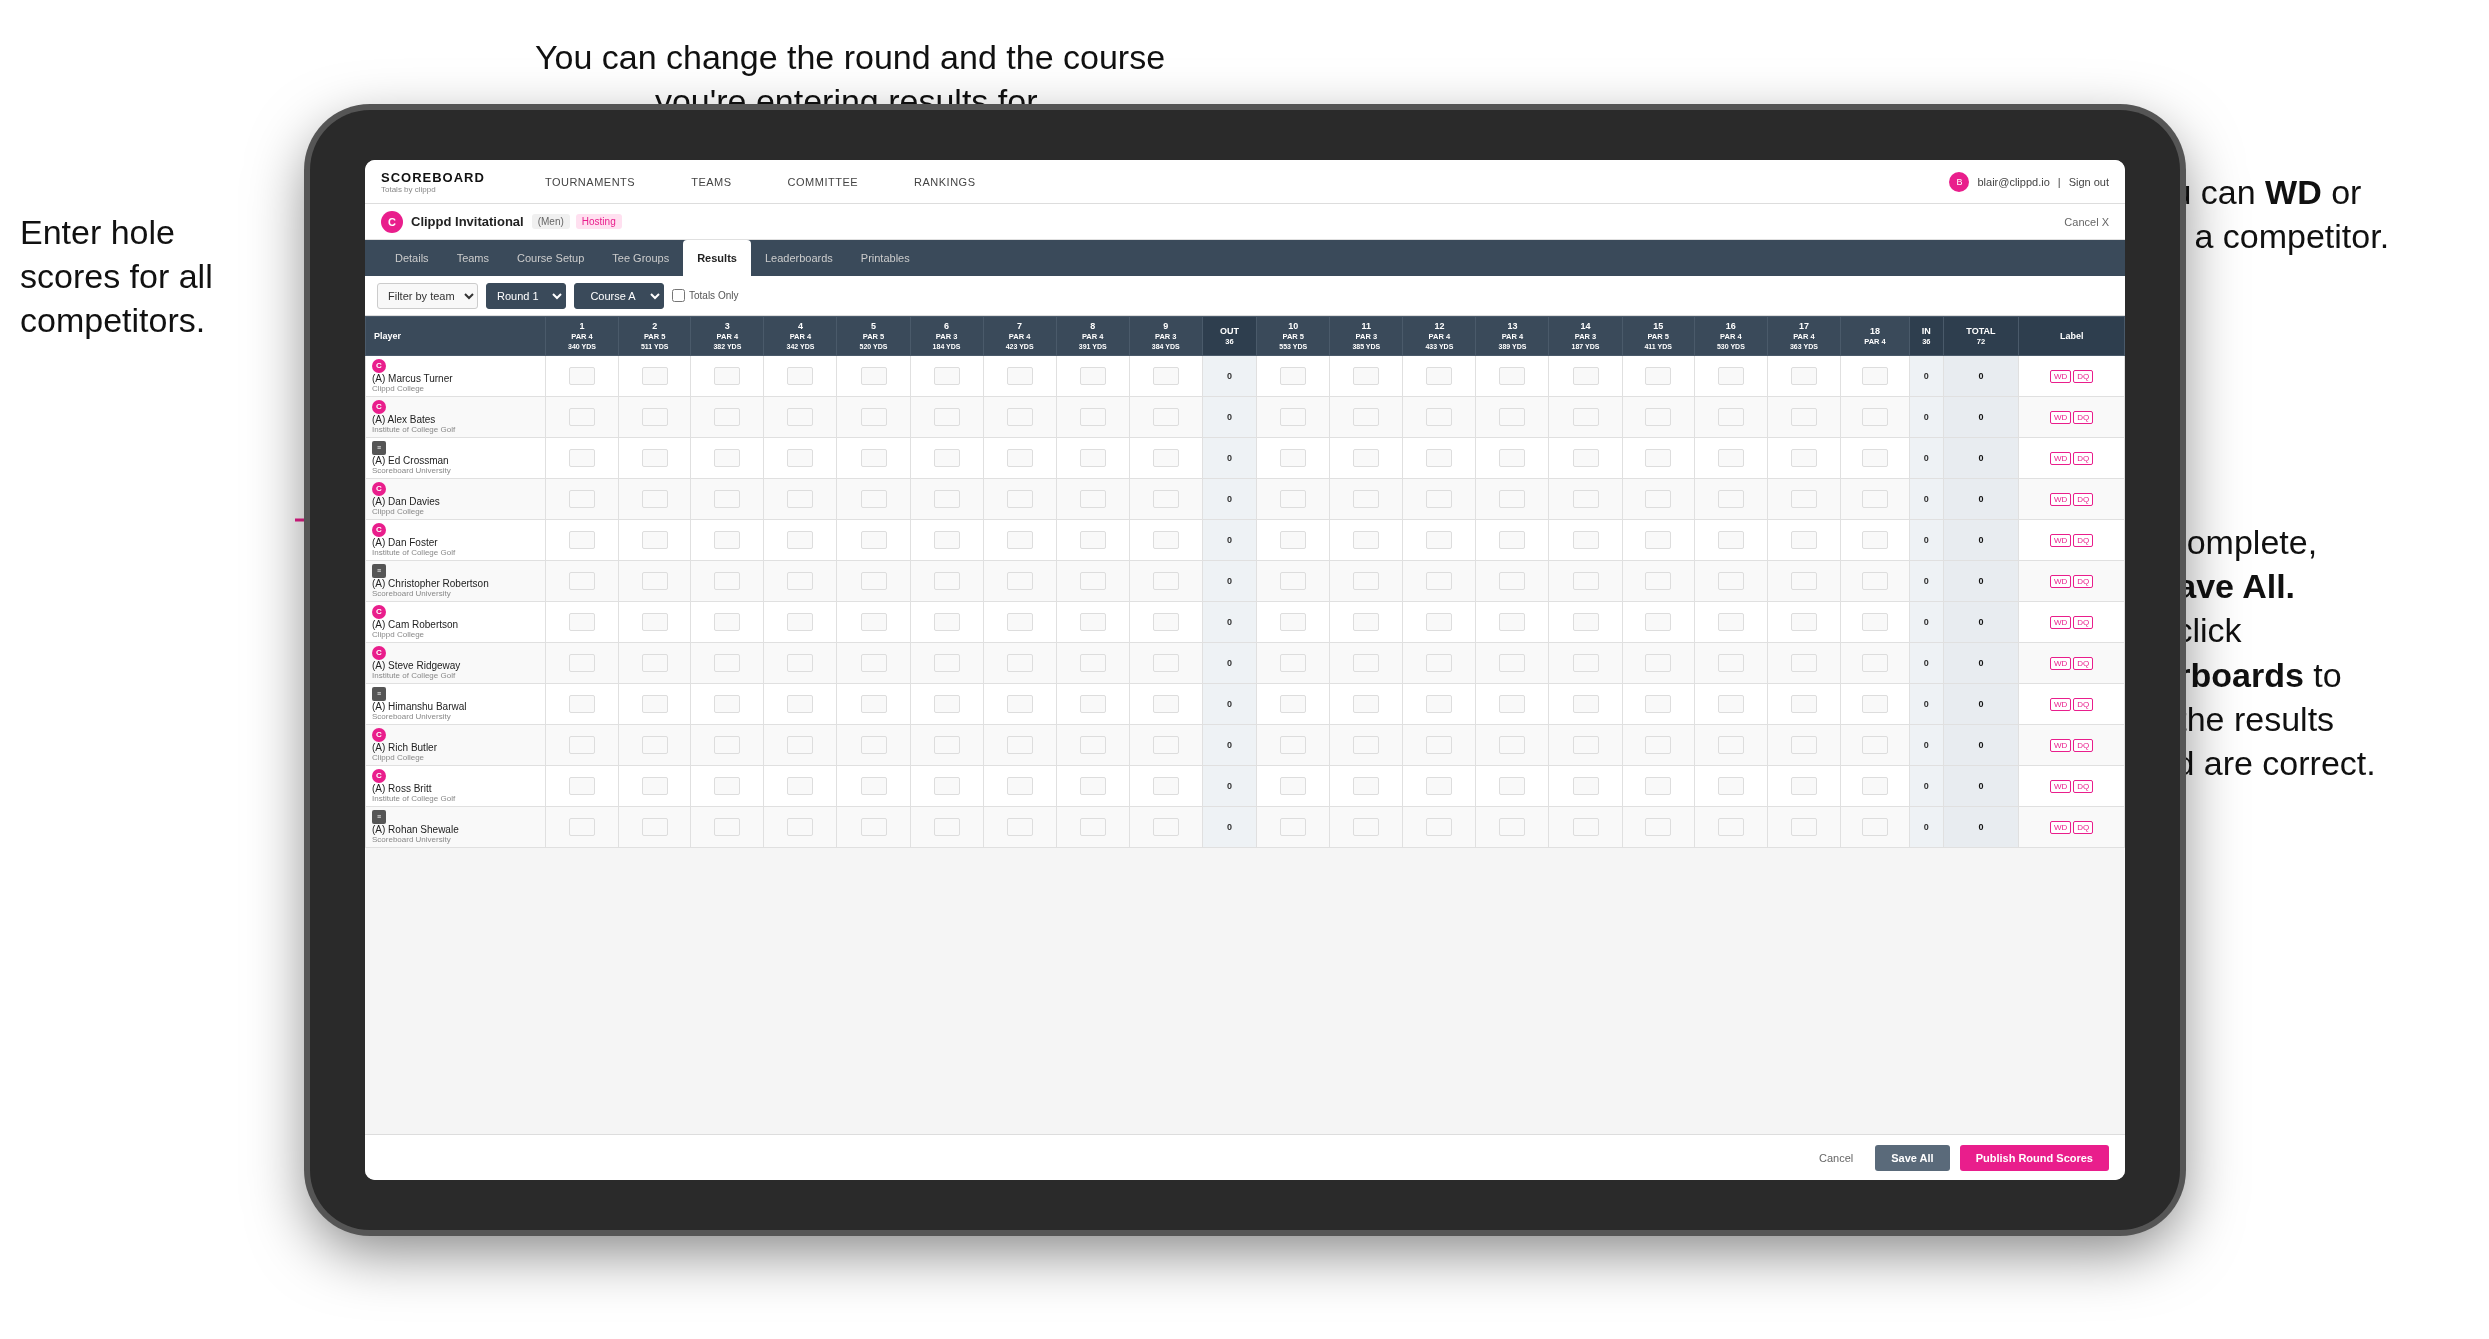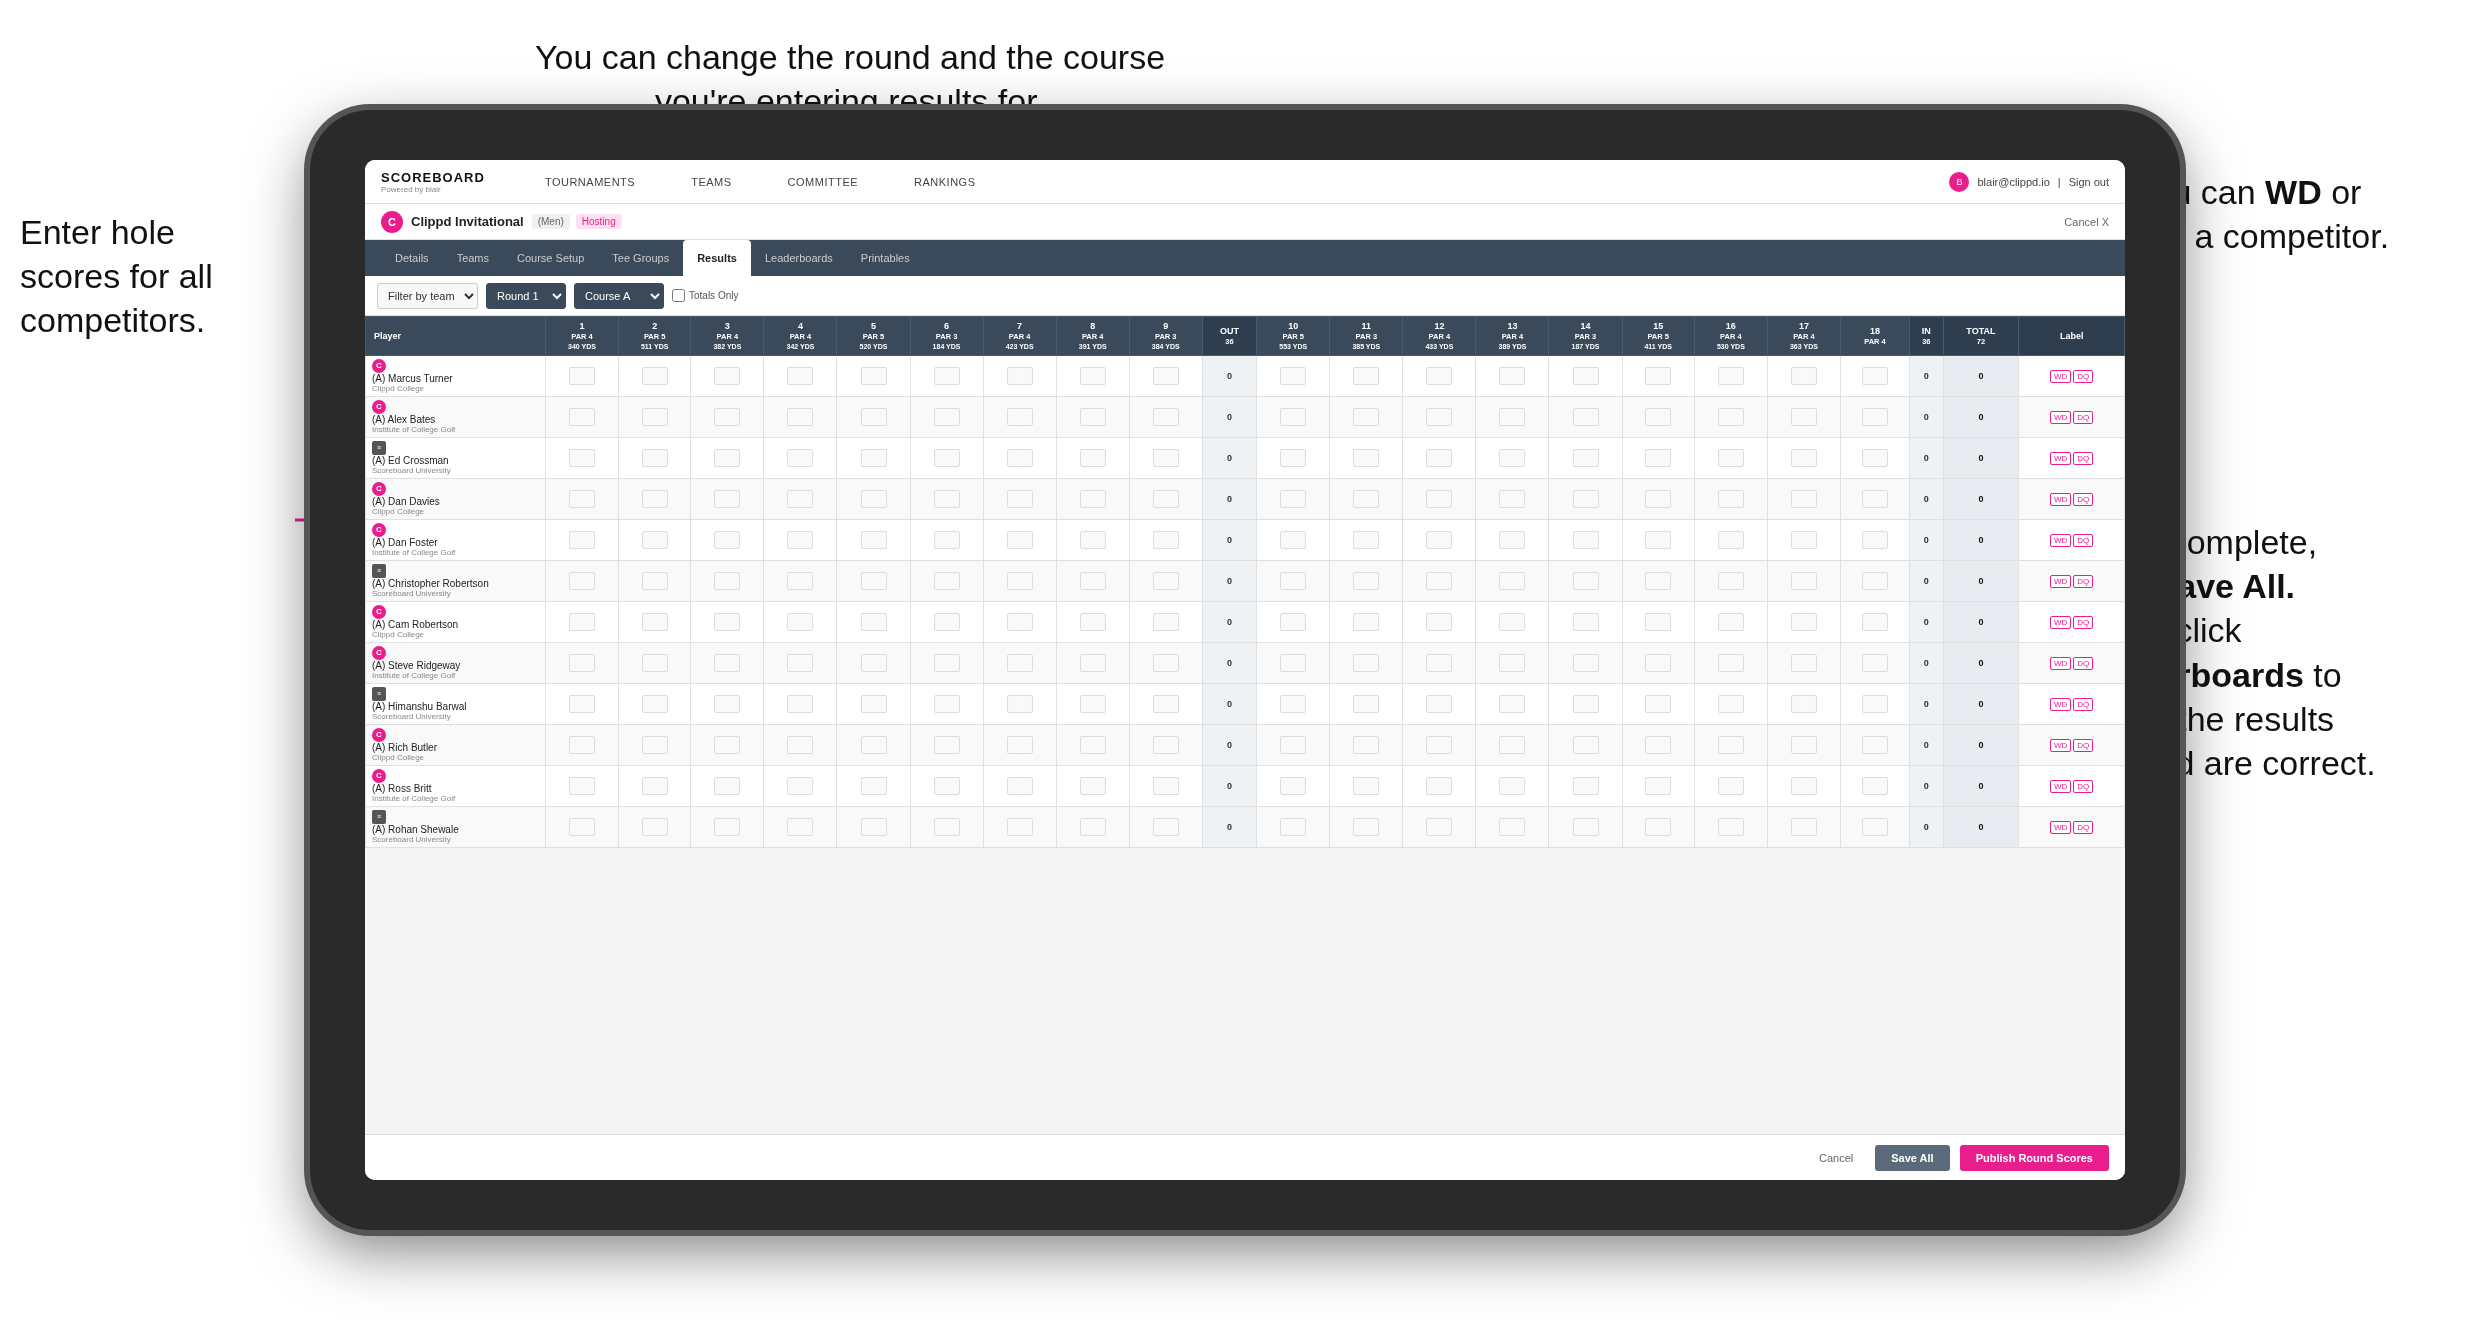--- a/index.html
+++ b/index.html
@@ -258,20 +258,21 @@
       color: #fff;
       border-color: #3a4a5a;
       min-width: 80px;
     }
 
     .filter-select.course-select {
       background: #3a4a5a;
       color: #fff;
       border-color: #3a4a5a;
       min-width: 90px;
+      text-align: center;
     }
 
     .totals-only {
       display: flex;
       align-items: center;
       gap: 4px;
       font-size: 10px;
       color: #555;
     }
 
@@ -513,21 +514,21 @@
 <div class="annotation" id="ann-right-save" style="top:520px;right:10px;width:400px;font-size:34px;">
   Once complete,<br>click <span class="ann-bold">Save All.</span><br>Then, click<br><span class="ann-bold">Leaderboards</span> to<br>check the results<br>entered are correct.
 </div>
 
 <div class="tablet-shell">
   <div class="tablet-screen">
 
     <div class="top-nav">
       <div class="scoreboard-logo">
         <span class="logo-title">SCOREBOARD</span>
-        <span class="logo-sub">Powered by blair</span>
+        <span class="logo-sub">Totals by clippd</span>
       </div>
       <div class="top-nav-links">
         <a class="nav-link">TOURNAMENTS</a>
         <a class="nav-link">TEAMS</a>
         <a class="nav-link">COMMITTEE</a>
         <a class="nav-link">RANKINGS</a>
       </div>
       <div class="top-nav-right">
         <div class="user-avatar">B</div>
         <span>blair@clippd.io</span>

